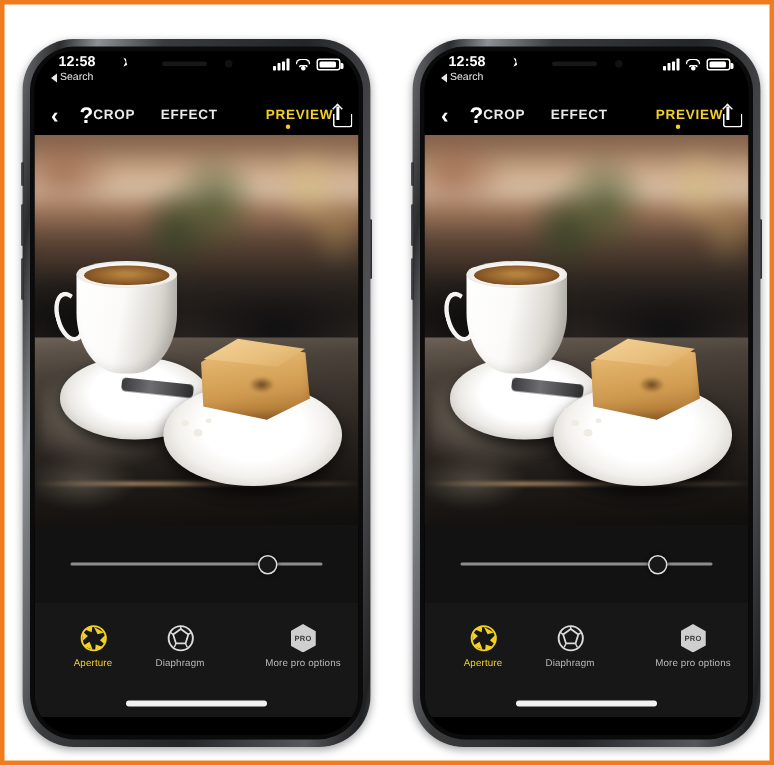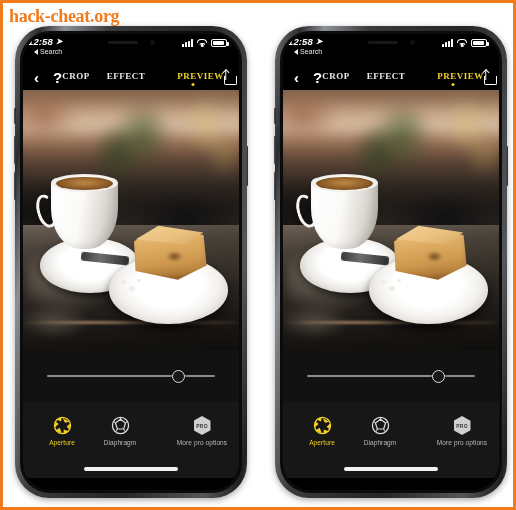--- a/index.html
+++ b/index.html
@@ -90,24 +90,24 @@
 
   
   .statusbar {
     position: relative;
     height: 30px;
     background: #000;
     color: #fff;
     z-index: 20;
   }
   .sb-time {
-    position: absolute; left: 5px; top: 2px;
+    position: absolute; left: 16px; top: 2px;
     font-size: 9.5px; font-weight: bold;
     letter-spacing: 0.1px;
-    display: flex; align-items: center; gap: 3px; font-style: italic;
+    display: flex; align-items: center; gap: 18px;
   }
   .loc-arrow { font-size: 8px; display: inline-block; transform: rotate(0deg); }
   .sb-search {
     position: absolute; left: 11px; top: 14px;
     font-size: 7px; color: #e8e8e8;
     display: flex; align-items: center; gap: 2px;
   }
   .sb-back-tri {
     width: 0; height: 0;
     border-top: 3px solid transparent;
@@ -158,21 +158,20 @@
     color: #fff; font-size: 15px; font-weight: bold;
     line-height: 1;
     cursor: pointer;
   }
   .nav-back { margin-right: 14px; font-size: 15px; }
   .nav-help { margin-right: 0; font-size: 15px; }
   .nav-tabs {
     flex: 1;
     display: flex; align-items: center; justify-content: flex-end;
     gap: 17px;
-    font-family: Liberation Serif, serif;
   }
   .tab {
     position: relative;
     font-size: 9px; font-weight: bold;
     letter-spacing: 0.5px;
     color: #e9e9e9;
     cursor: pointer;
     padding-bottom: 2px;
   }
   .tab.active { color: #f2d024; padding-left: 15px; }
@@ -463,21 +462,20 @@
     width: 94px; height: 3.5px;
     border-radius: 3px;
     background: #f2f2f2;
   }
 </style>
 </head>
 <body>
 
 <div id="canvas">
 
-  <div class="watermark">hack-cheat.org</div>
 
   <div class="phone" id="phone-left">
     <div class="btn-side btn-mute"></div>
     <div class="btn-side btn-volup"></div>
     <div class="btn-side btn-voldn"></div>
     <div class="btn-side btn-power"></div>
     <div class="bezel">
       <div class="screen">
 
         <div class="notch">

